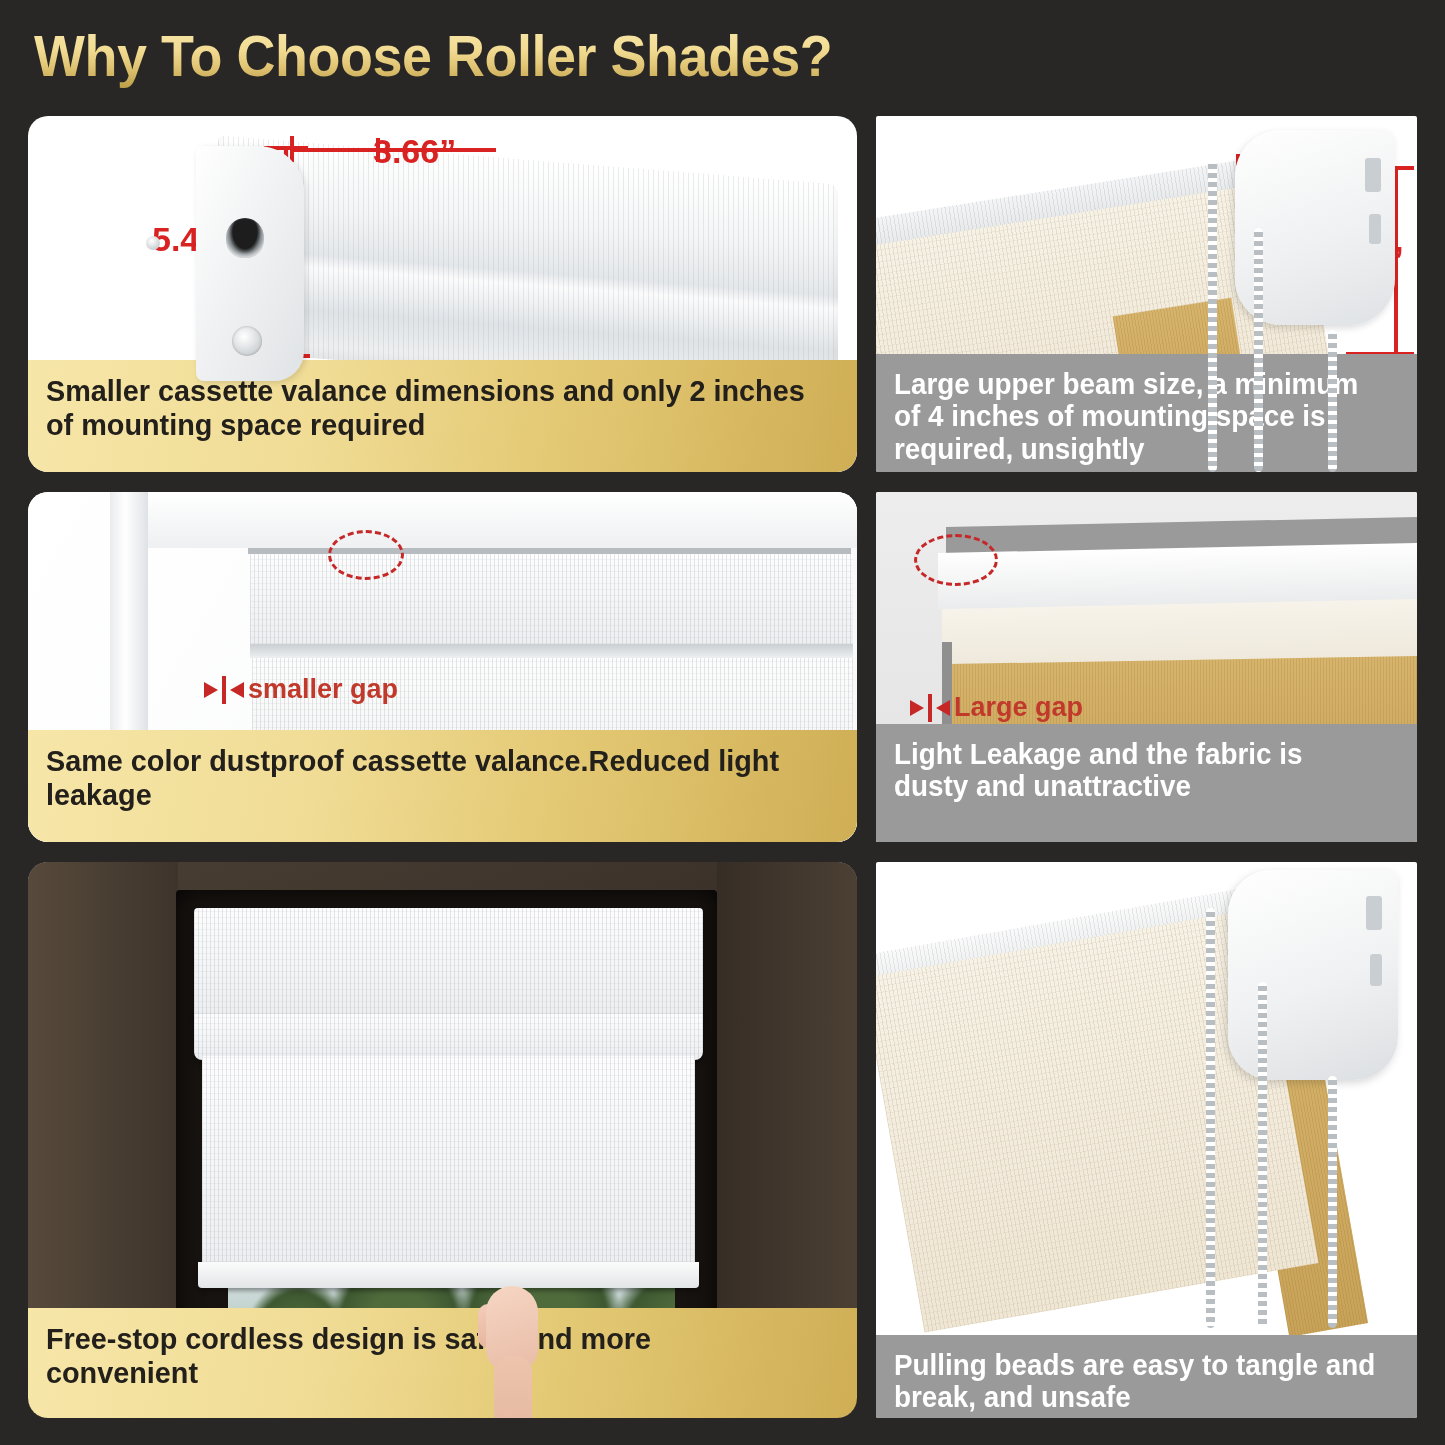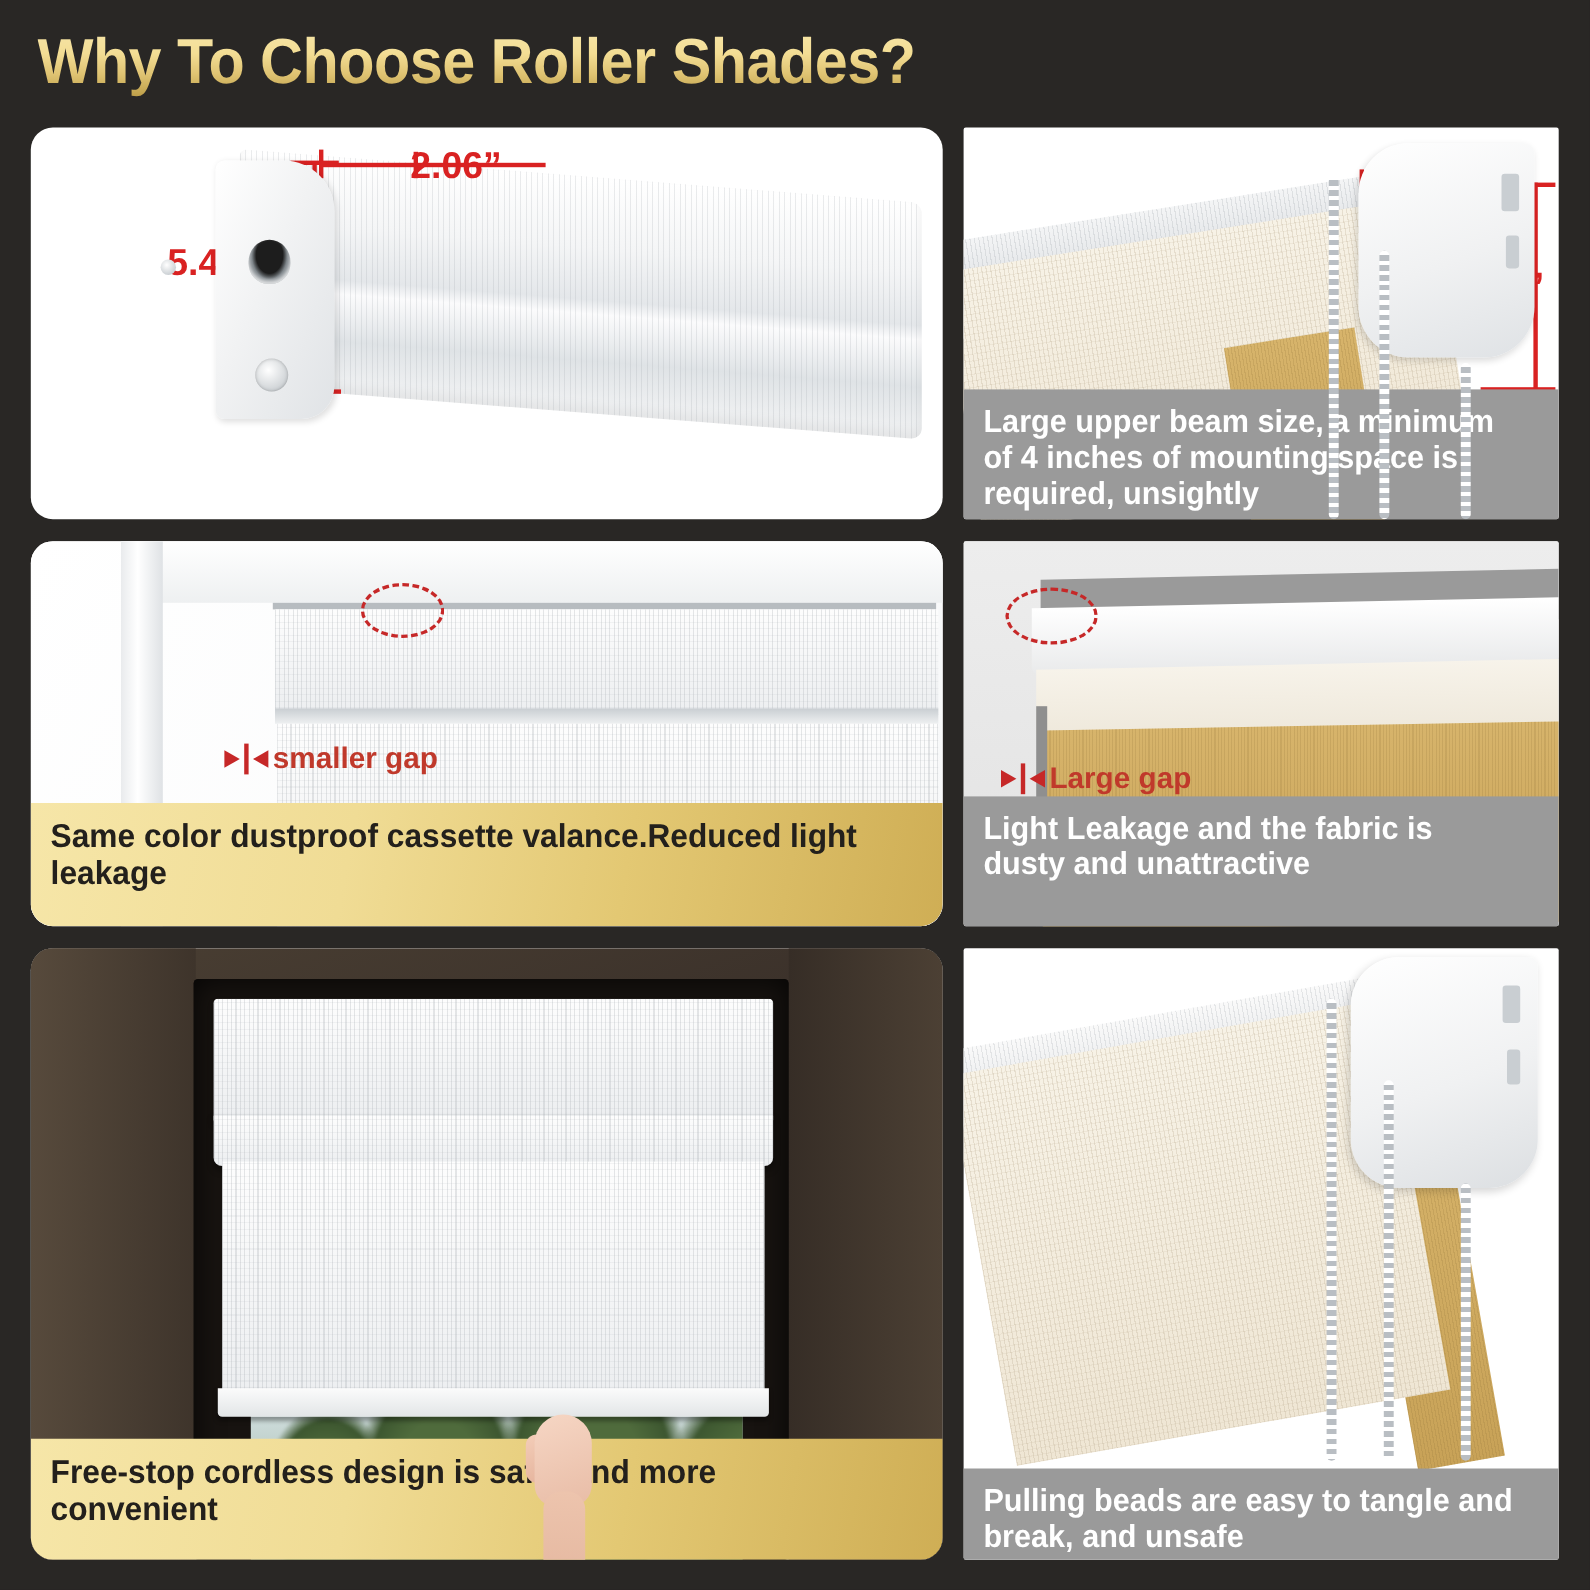--- a/index.html
+++ b/index.html
@@ -283,26 +283,29 @@
       <div class="cas-body"></div>
       <div class="cas-cap">
         <div class="cas-hole"></div>
         <div class="cas-screw"></div>
       </div>
       <div class="cas-screw2"></div>
 
       <div class="dim-line" style="left:262px;top:32px;width:206px;height:4px;"></div>
       <div class="dim-line" style="left:262px;top:20px;width:4px;height:26px;"></div>
       <div class="dim-line" style="left:348px;top:22px;width:4px;height:24px;"></div>
-      <div class="dim-label" style="left:345px;top:16px;font-size:34px;">2.06”</div>
+      <div class="dim-label" style="left:345px;top:16px;font-size:34px;">3.66”</div>
 
       <div class="dim-line" style="left:256px;top:32px;width:4px;height:210px;"></div>
       <div class="dim-line" style="left:232px;top:238px;width:50px;height:4px;"></div>
       <div class="dim-line" style="left:236px;top:30px;width:44px;height:4px;"></div>
       <div class="dim-label" style="left:124px;top:104px;font-size:34px;">5.49”</div>
+    </div>
+    <div class="cap gold">
+      <span class="txt">Smaller cassette valance dimensions and only 2 inches of mounting space required</span>
     </div>
   </div>
 
   <div class="panel right r1">
     <div class="photo">
       <div class="beam-roll"></div>
       <div class="beam-fabric fabric-beige"></div>
       <div style="position:absolute;left:250px;top:190px;width:120px;height:180px;transform:rotate(-9deg);" class="fabric-tan"></div>
 
       <div class="beam-bracket">

